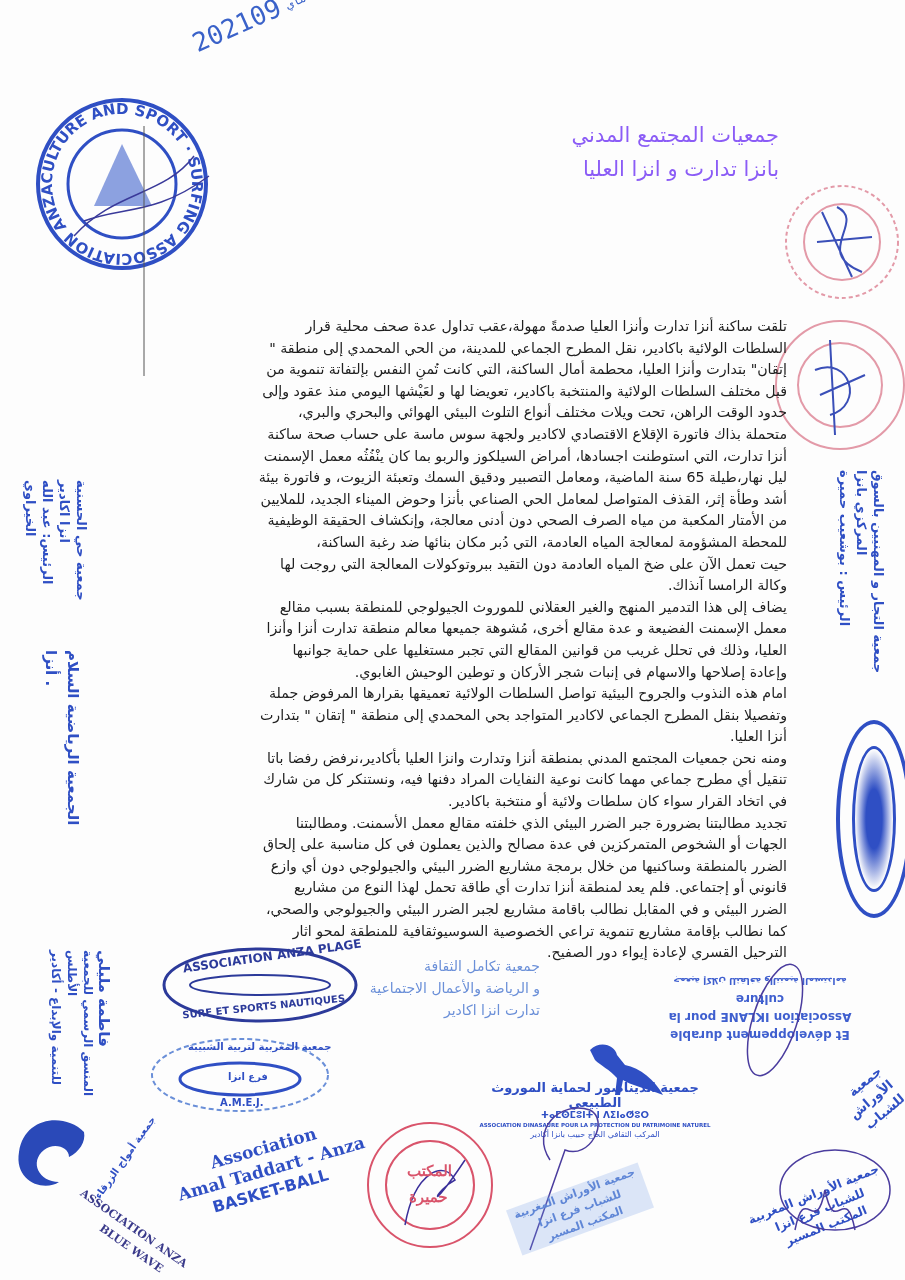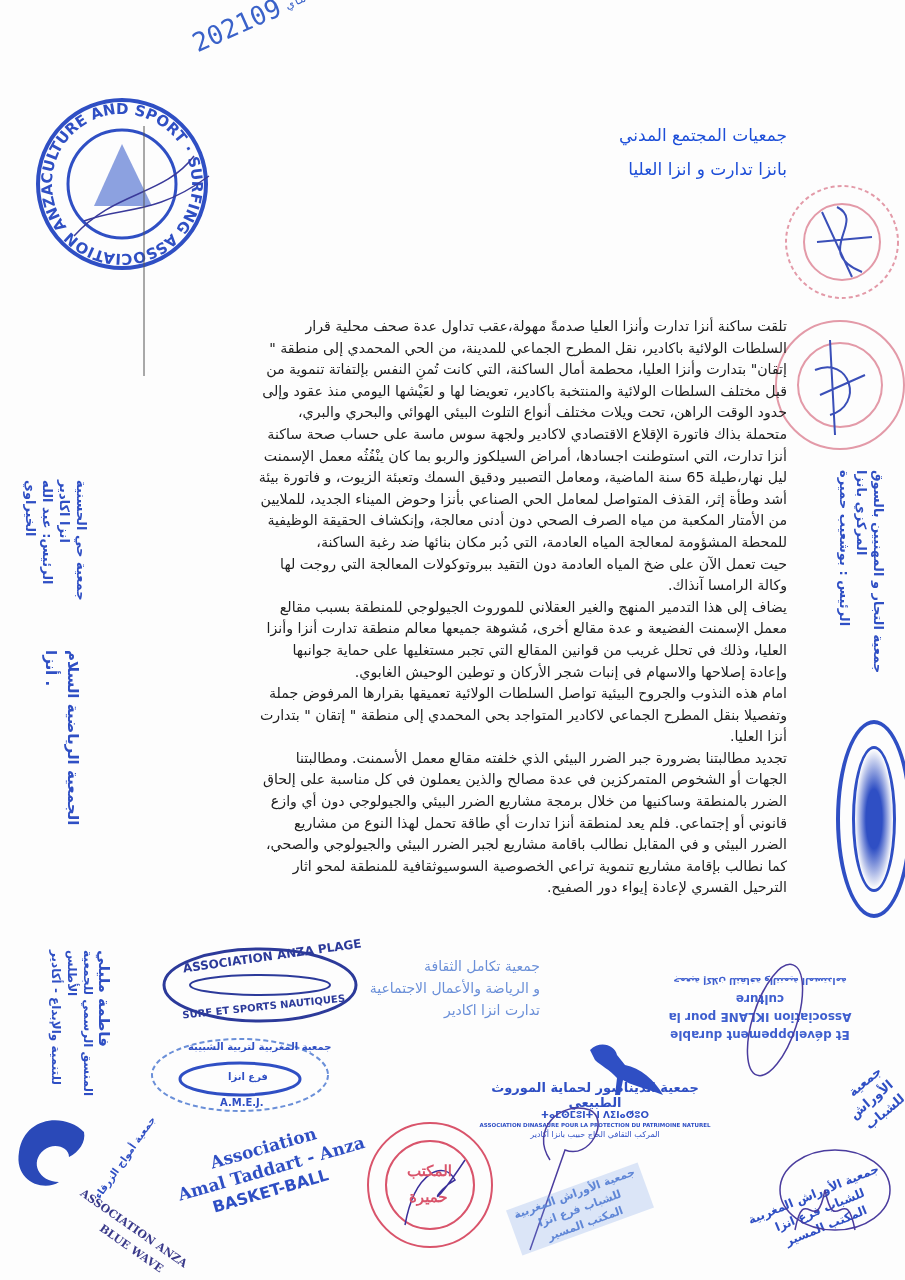--- a/index.html
+++ b/index.html
@@ -1,19 +1,19 @@
 <!DOCTYPE html>
 <html><head>
 <meta charset="utf-8">
 <style>
   html,body{margin:0;padding:0;background:#ffffff;}
   body{width:905px;height:1280px;position:relative;overflow:hidden;font-family:"DejaVu Sans",sans-serif;color:#1e1e1e;}
   .page{position:absolute;left:0;top:0;width:905px;height:1280px;background:#fdfdfd;}
   .rtl{direction:rtl;text-align:right;}
-  .header{position:absolute;right:118px;top:118px;width:360px;font-size:17px;line-height:34px;color:#1d4ed8;}
+  .header{position:absolute;right:126px;top:118px;width:360px;font-size:21px;line-height:34px;color:#8b5cf6;}
   .title{position:absolute;right:112px;top:216px;width:560px;font-size:22px;font-weight:bold;color:#111;}
   .body-text{position:absolute;left:258px;right:118px;top:296px;font-size:14.2px;line-height:21.6px;color:#202020;margin-top:20px;}
   .body-text p{margin:0;}
   .blue{color:#2f4fc4;border-color:#2f4fc4;}
   .date{position:absolute;left:200px;top:28px;color:#3a62c9;font-size:26px;font-family:"DejaVu Sans Mono",monospace;transform:rotate(-24deg);transform-origin:left bottom;letter-spacing:2px;}
   .date .month{font-size:12px;vertical-align:middle;margin:0 6px;}
   .vtext{position:absolute;writing-mode:vertical-rl;font-weight:bold;font-size:13px;line-height:17px;}
   .oval{position:absolute;border:3px solid;border-radius:50%;display:flex;align-items:center;justify-content:center;font-weight:bold;}
   .label{position:absolute;font-weight:bold;white-space:nowrap;}
   svg{position:absolute;overflow:visible;}
@@ -61,20 +61,21 @@
       <path d="M60,25 L65,120 M45,55 C80,40 95,90 60,100 M50,80 L95,60" stroke="#3a4fb8" stroke-width="2" fill="none"></path>
     </svg>
   </div>
 
 
   <div class="body-text rtl">
     <p>تلقت  ساكنة أنزا تدارت وأنزا العليا صدمةً مهولة،عقب تداول عدة صحف محلية قرار السلطات الولائية باكادير، نقل المطرح الجماعي للمدينة، من الحي المحمدي إلى منطقة " إتقان" بتدارت وأنزا العليا، محطمة أمال الساكنة، التي  كانت تُمنِ النفس بإلتفاتة تنموية من قبل مختلف السلطات الولائية والمنتخبة باكادير، تعويضا لها و لعَيْشها اليومي منذ عقود وإلى حدود الوقت الراهن،  تحت ويلات مختلف أنواع التلوث البيئي الهوائي والبحري والبري، متحملة بذاك فاتورة الإقلاع الاقتصادي لاكادير ولجهة سوس ماسة على حساب صحة ساكنة أنزا تدارت، التي استوطنت اجسادها، أمراض السيلكوز والربو بما كان ينْفُثُه معمل الإسمنت ليل نهار،طيلة 65 سنة الماضية، ومعامل التصبير ودقيق السمك وتعبئة الزيوت،  و فاتورة بيئة أشد وطأة إثر، القذف المتواصل لمعامل الحي الصناعي بأنزا وحوض الميناء الجديد، للملايين من الأمتار المكعبة من مياه الصرف الصحي دون أدنى معالجة، وإنكشاف الحقيقة الوظيفية للمحطة المشؤومة لمعالجة المياه العادمة، التي دُبر مكان بنائها ضد رغبة الساكنة،</p>
     <p>حيت تعمل الآن على ضخ المياه العادمة دون التقيد ببروتوكولات المعالجة التي روجت لها وكالة الرامسا آنذاك.</p>
     <p> يضاف إلى هذا  التدمير المنهج والغير العقلاني للموروث الجيولوجي للمنطقة بسبب مقالع معمل الإسمنت الفضيعة و عدة مقالع أخرى، مُشوهة جميعها معالم منطقة تدارت أنزا وأنزا العليا، وذلك في تحلل غريب من قوانين المقالع التي تجبر مستغليها على حماية جوانبها وإعادة إصلاحها والاسهام في إنبات شجر الأركان و توطين الوحيش الغابوي.</p>
     <p>امام هذه النذوب والجروح البيئية تواصل السلطات الولائية تعميقها بقرارها المرفوض جملة وتفصيلا بنقل المطرح الجماعي لاكادير المتواجد بحي المحمدي إلى منطقة " إتقان " بتدارت أنزا العليا.</p>
+    <p>ومنه نحن جمعيات المجتمع المدني بمنطقة أنزا وتدارت وانزا العليا بأكادير،نرفض رفضا باتا تنقيل  أي مطرح جماعي  مهما كانت نوعية النفايات المراد دفنها فيه، ونستنكر كل من شارك  في  اتخاد  القرار سواء كان سلطات ولائية أو منتخبة باكادير.</p>
     <p>تجديد مطالبتنا بضرورة جبر الضرر البيئي الذي خلفته مقالع معمل الأسمنت. ومطالبتنا الجهات أو الشخوص المتمركزين في عدة مصالح والذين يعملون في كل مناسبة على إلحاق الضرر بالمنطقة وساكنيها من خلال برمجة مشاريع الضرر البيئي والجيولوجي دون أي وازع قانوني أو إجتماعي. فلم يعد لمنطقة أنزا تدارت أي طاقة تحمل لهذا النوع من مشاريع الضرر البيئي و في المقابل نطالب  باقامة مشاريع لجبر الضرر البيئي والجيولوجي والصحي، كما نطالب بإقامة مشاريع تنموية تراعي الخصوصية السوسيوثقافية للمنطقة لمحو اثار الترحيل القسري لإعادة إيواء دور الصفيح.</p>
   </div>
 
   <div class="vtext blue" style="left:836px;top:470px;height:220px;">
     <div>جمعية التجار و المهنيين بالسوق</div>
     <div>المركزي بانزا</div>
     <div>الرئيس : بوشعيب حميرة</div>
   </div>
 
   <div class="oval blue" style="left:836px;top:720px;width:68px;height:190px;border-width:4px;">

